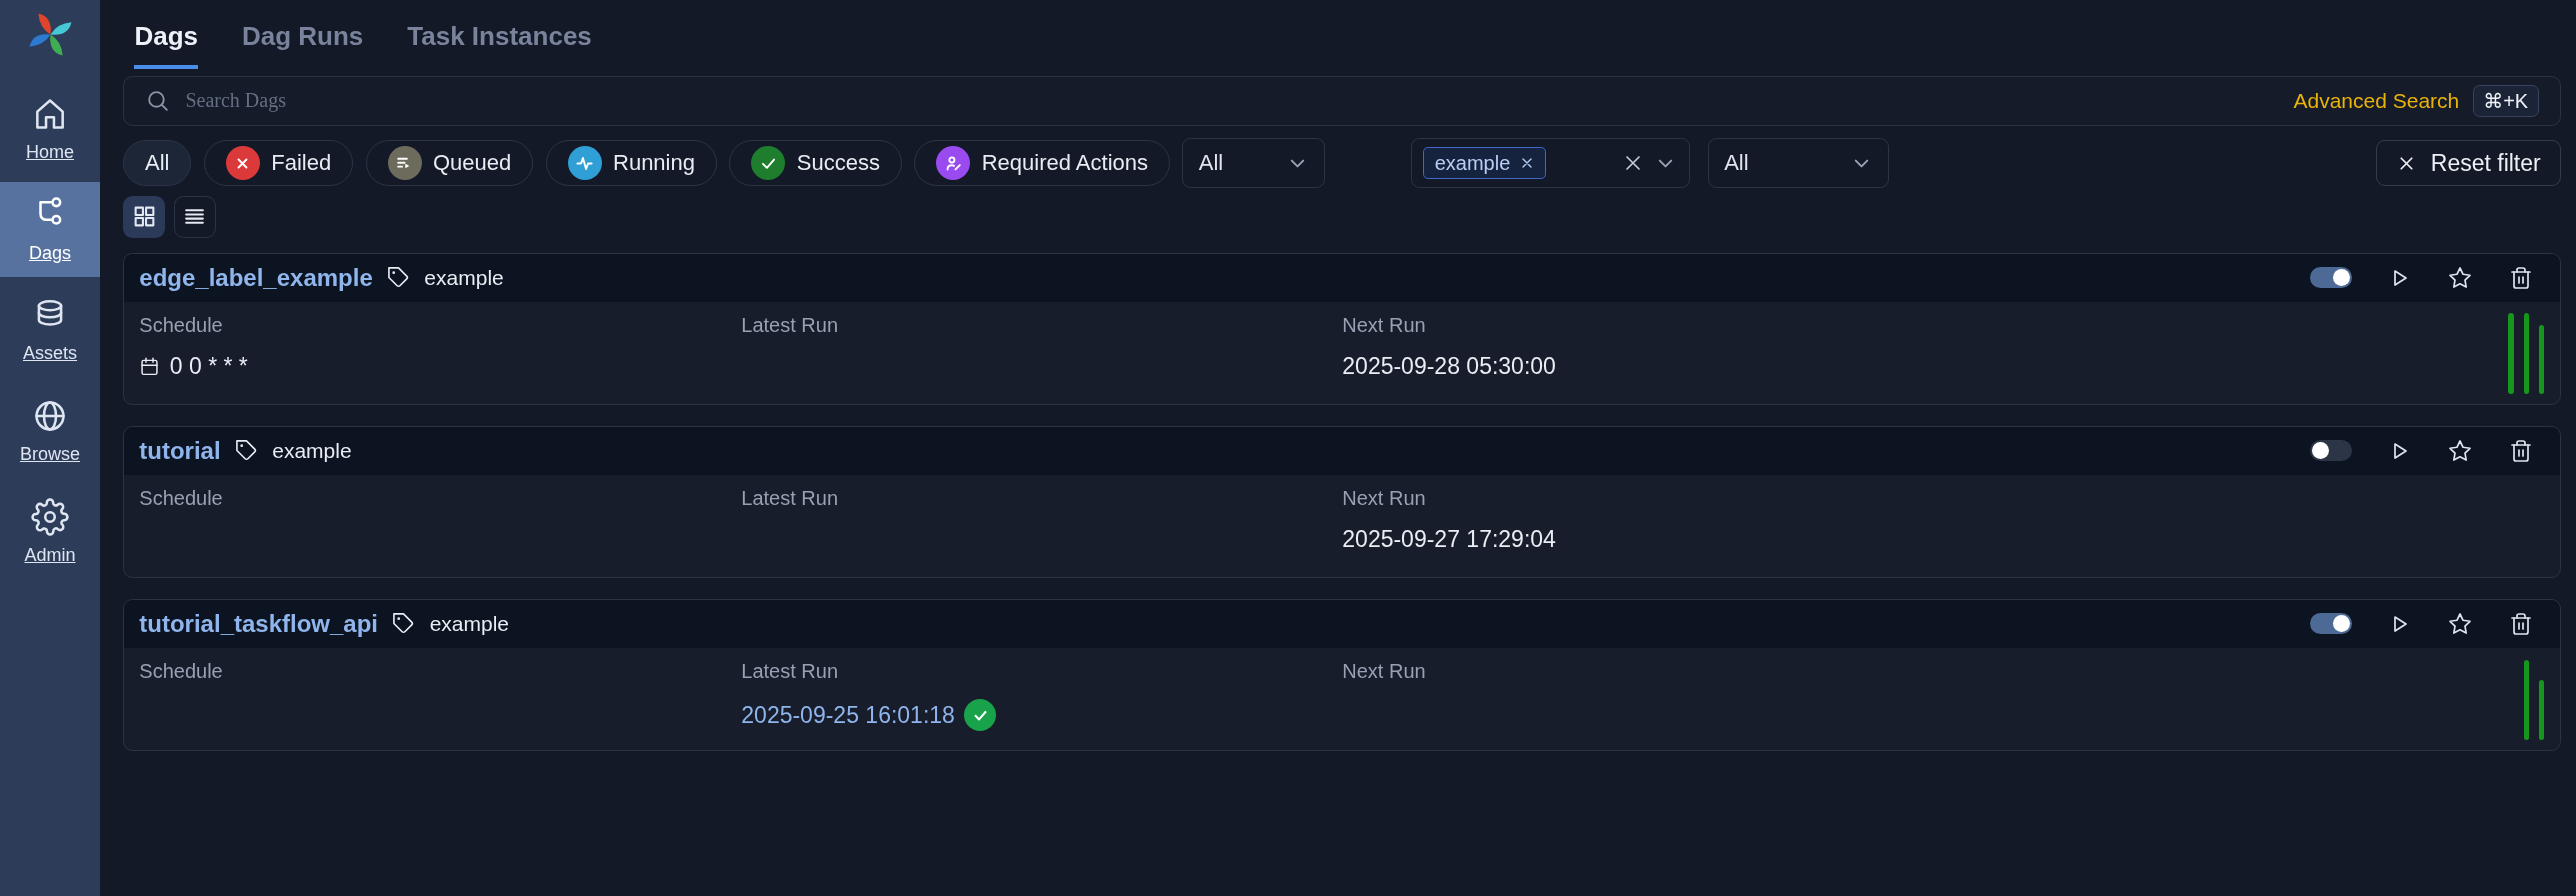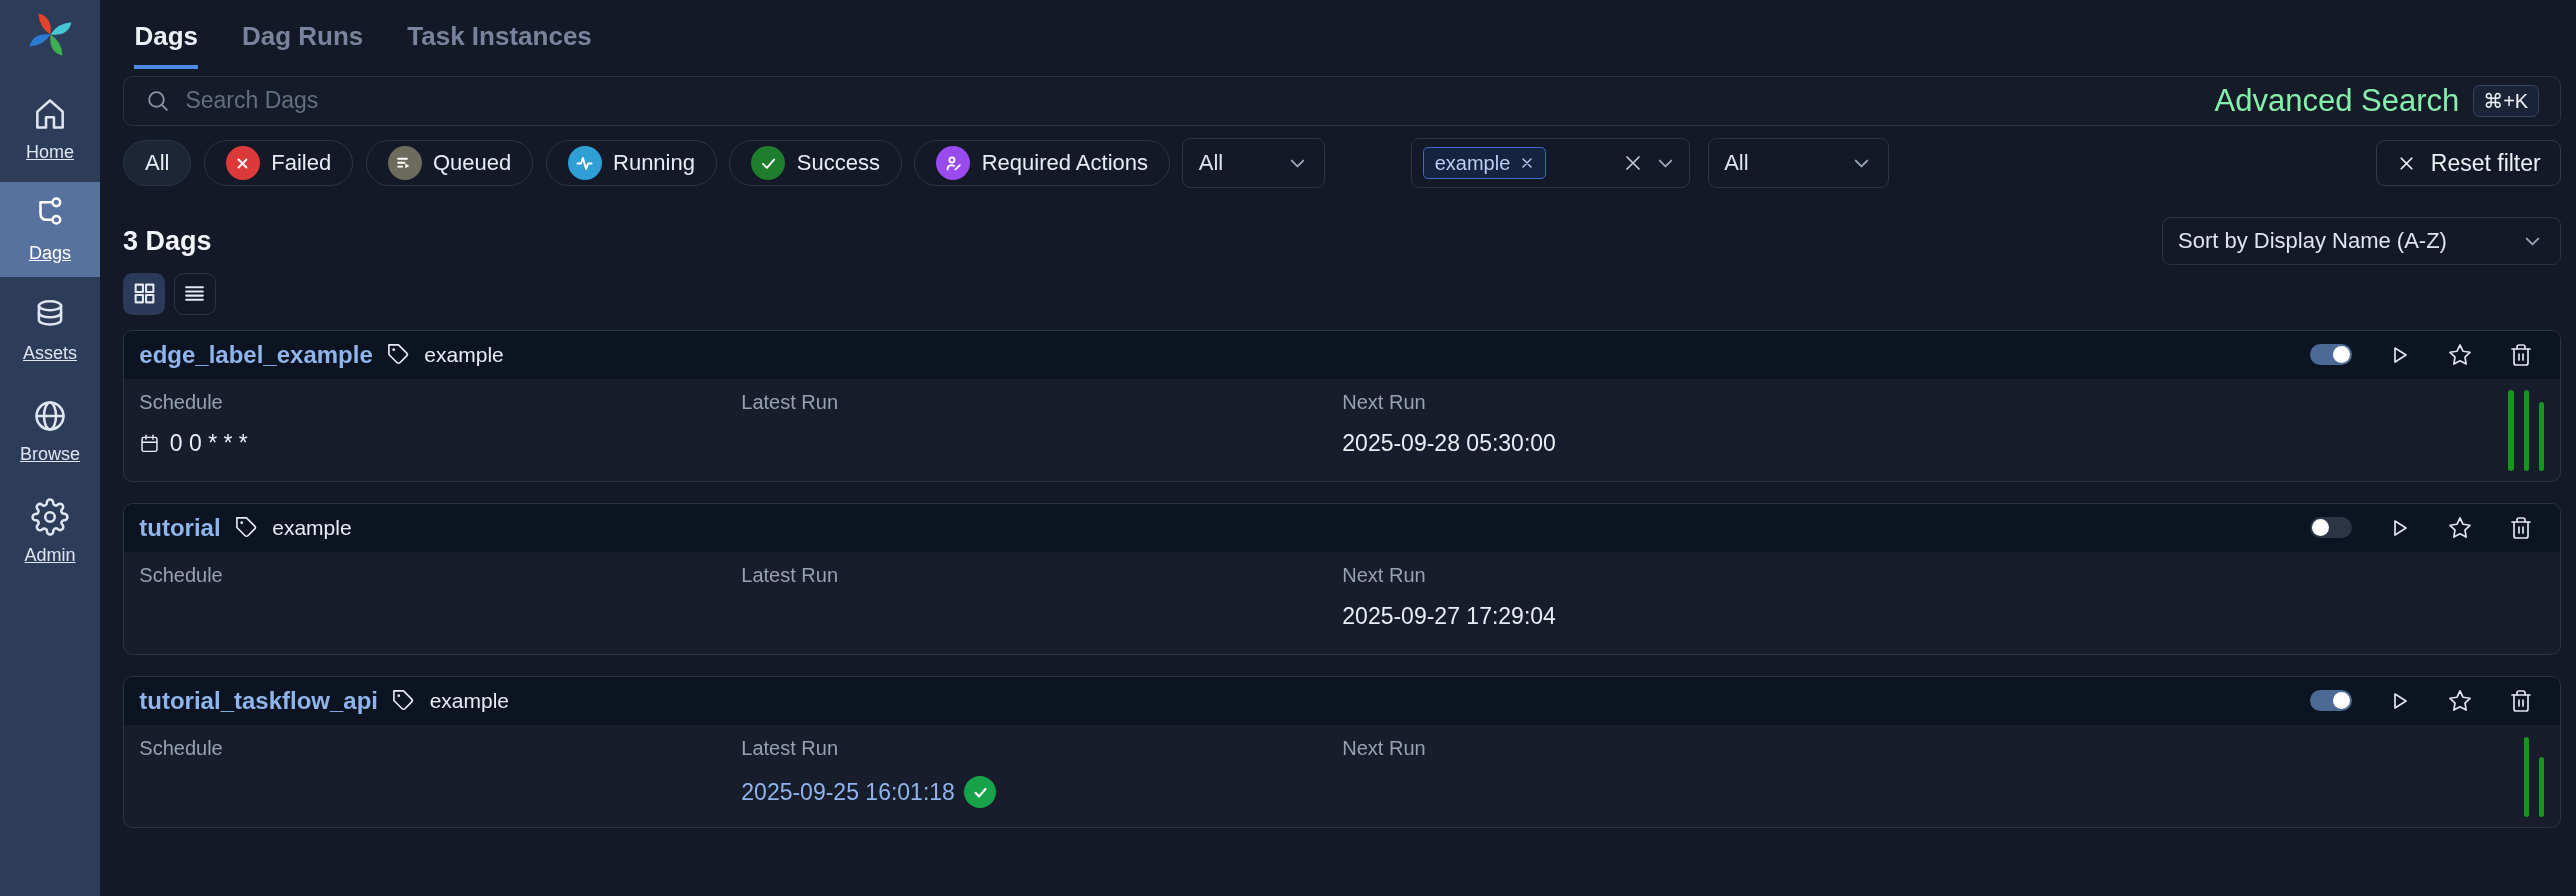--- a/index.html
+++ b/index.html
@@ -29,24 +29,24 @@
 
   
   .main{flex:1;display:flex;flex-direction:column;padding:0 15.3px 0 23px;}
 
   .tabbar{display:flex;gap:44px;padding:21px 0 0 11.4px;height:69px;}
   .tab{font-size:26px;font-weight:700;color:#79839b;padding-bottom:12.4px;cursor:pointer;border-bottom:4.8px solid transparent;}
   .tab.active{color:#eef2f8;border-bottom-color:var(--accent);}
 
   .search-box{margin-top:6.7px;height:50px;border:1px solid var(--border);border-radius:9.5px;display:flex;align-items:center;padding:0 21px;gap:13.4px;background:rgba(255,255,255,0.01);}
   .search-box svg{width:25px;height:25px;stroke:#8b94a7;fill:none;stroke-width:1.8;stroke-linecap:round;}
-  .search-input{flex:1;background:transparent;border:none;outline:none;color:var(--text);font-size:23px;font-family:Liberation Sans, sans-serif;}
+  .search-input{flex:1;background:transparent;border:none;outline:none;color:var(--text);font-size:20px;font-family:Liberation Serif, serif;}
   .search-input::placeholder{color:#646e82;}
   .adv-search{display:flex;align-items:center;gap:13.4px;cursor:pointer;}
-  .adv-label{color:#86efac;font-size:31px;text-align:right;}
+  .adv-label{color:#eab308;font-size:21px;text-align:right;}
   .kbd{background:#1b2337;border:1px solid #38445f;border-radius:6.7px;padding:2.9px 9.5px;font-size:20px;color:#eef1f6;}
 
   .filter-row{margin-top:12.4px;display:flex;align-items:center;gap:12.4px;}
   .chip{height:46px;border:1px solid #2c3446;border-radius:23px;display:flex;align-items:center;gap:11.4px;padding:0 21px;font-size:22px;color:#e8ecf3;cursor:pointer;}
   .chip.selected{background:#1d2636;}
   .cicon{width:34px;height:34px;border-radius:50%;display:flex;align-items:center;justify-content:center;flex:0 0 34px;}
   .cicon svg{width:19px;height:19px;stroke:#fff;fill:none;stroke-width:2.4;stroke-linecap:round;stroke-linejoin:round;}
   .select{height:50px;border:1px solid #2c3446;border-radius:8.6px;display:flex;align-items:center;justify-content:space-between;padding:0 15.3px;font-size:22px;color:#dfe4ee;cursor:pointer;}
   .select svg,.msel svg{width:23px;height:23px;stroke:#9aa3b5;fill:none;stroke-width:2;stroke-linecap:round;stroke-linejoin:round;}
   .sel-1{width:143px;}
@@ -249,29 +249,20 @@
       </div>
 
       <div class="reset-btn">
         <svg viewBox="0 0 24 24">
             <path d="M6 6 L18 18 M18 6 L6 18"></path>
           </svg>
         <span>Reset filter</span>
       </div>
     </div>
 
-    <div class="list-header">
-      <span class="count">3 Dags</span>
-      <div class="select sort-select">
-        <span>Sort by Display Name (A-Z)</span>
-        <svg viewBox="0 0 24 24">
-            <path d="M6 9 L12 15 L18 9"></path>
-          </svg>
-      </div>
-    </div>
 
     <div class="view-toggle">
       <div class="vt-btn active">
         <svg viewBox="0 0 24 24">
             <rect x="3.5" y="3.5" width="7" height="7"></rect>
             <rect x="13.5" y="3.5" width="7" height="7"></rect>
             <rect x="3.5" y="13.5" width="7" height="7"></rect>
             <rect x="13.5" y="13.5" width="7" height="7"></rect>
           </svg>
       </div>

